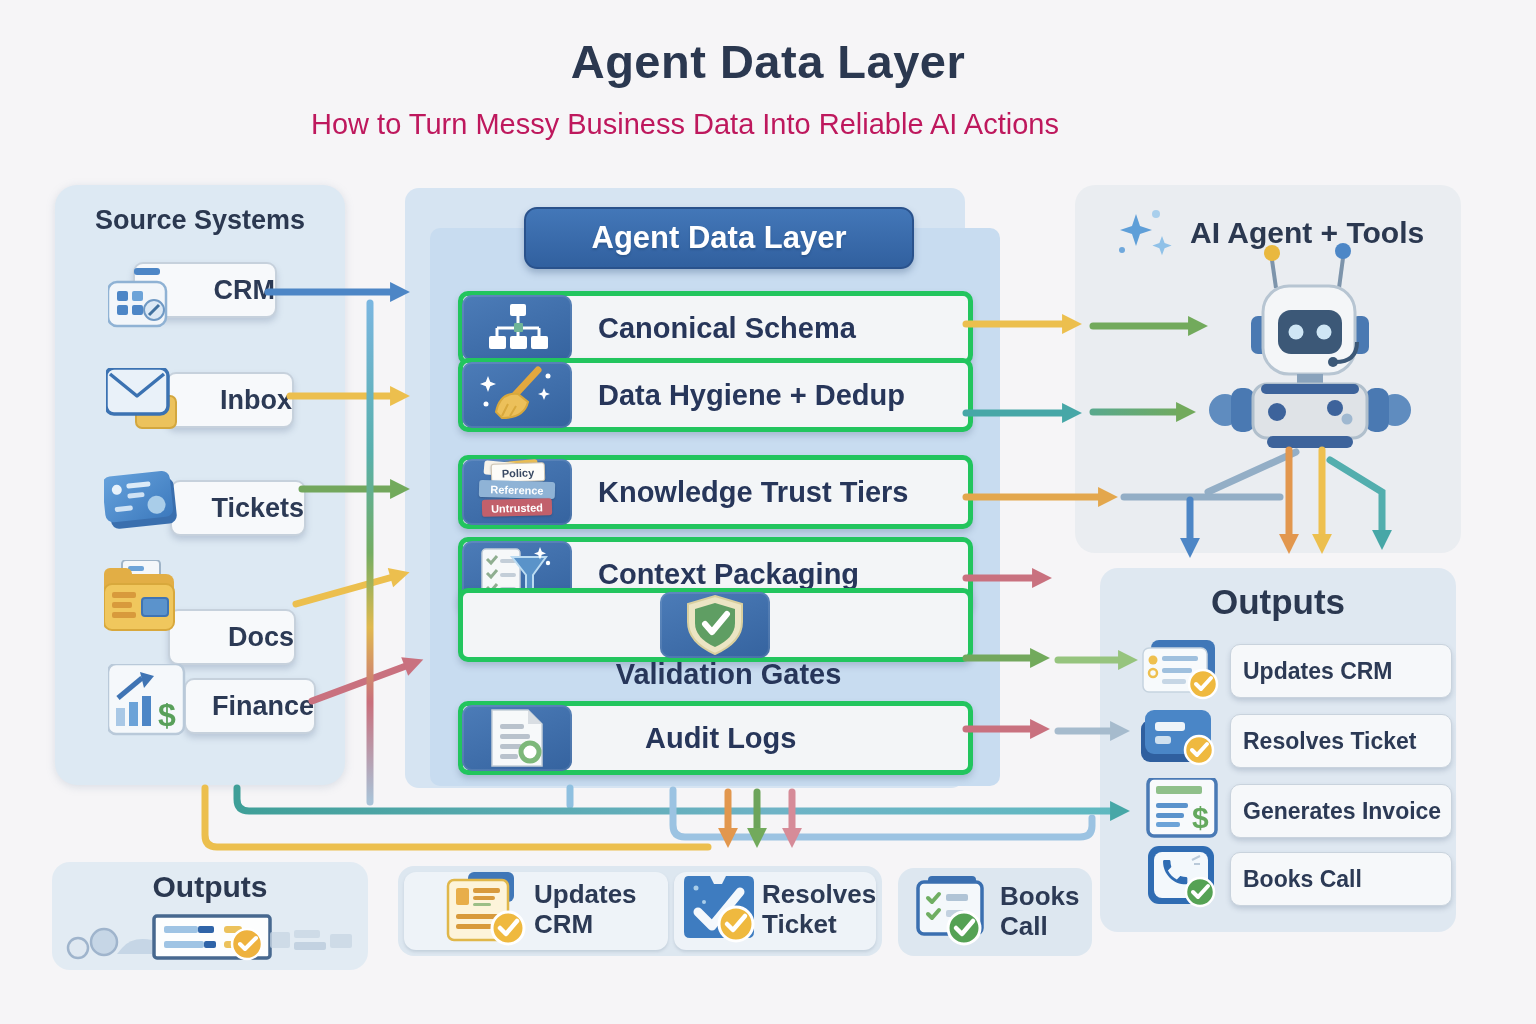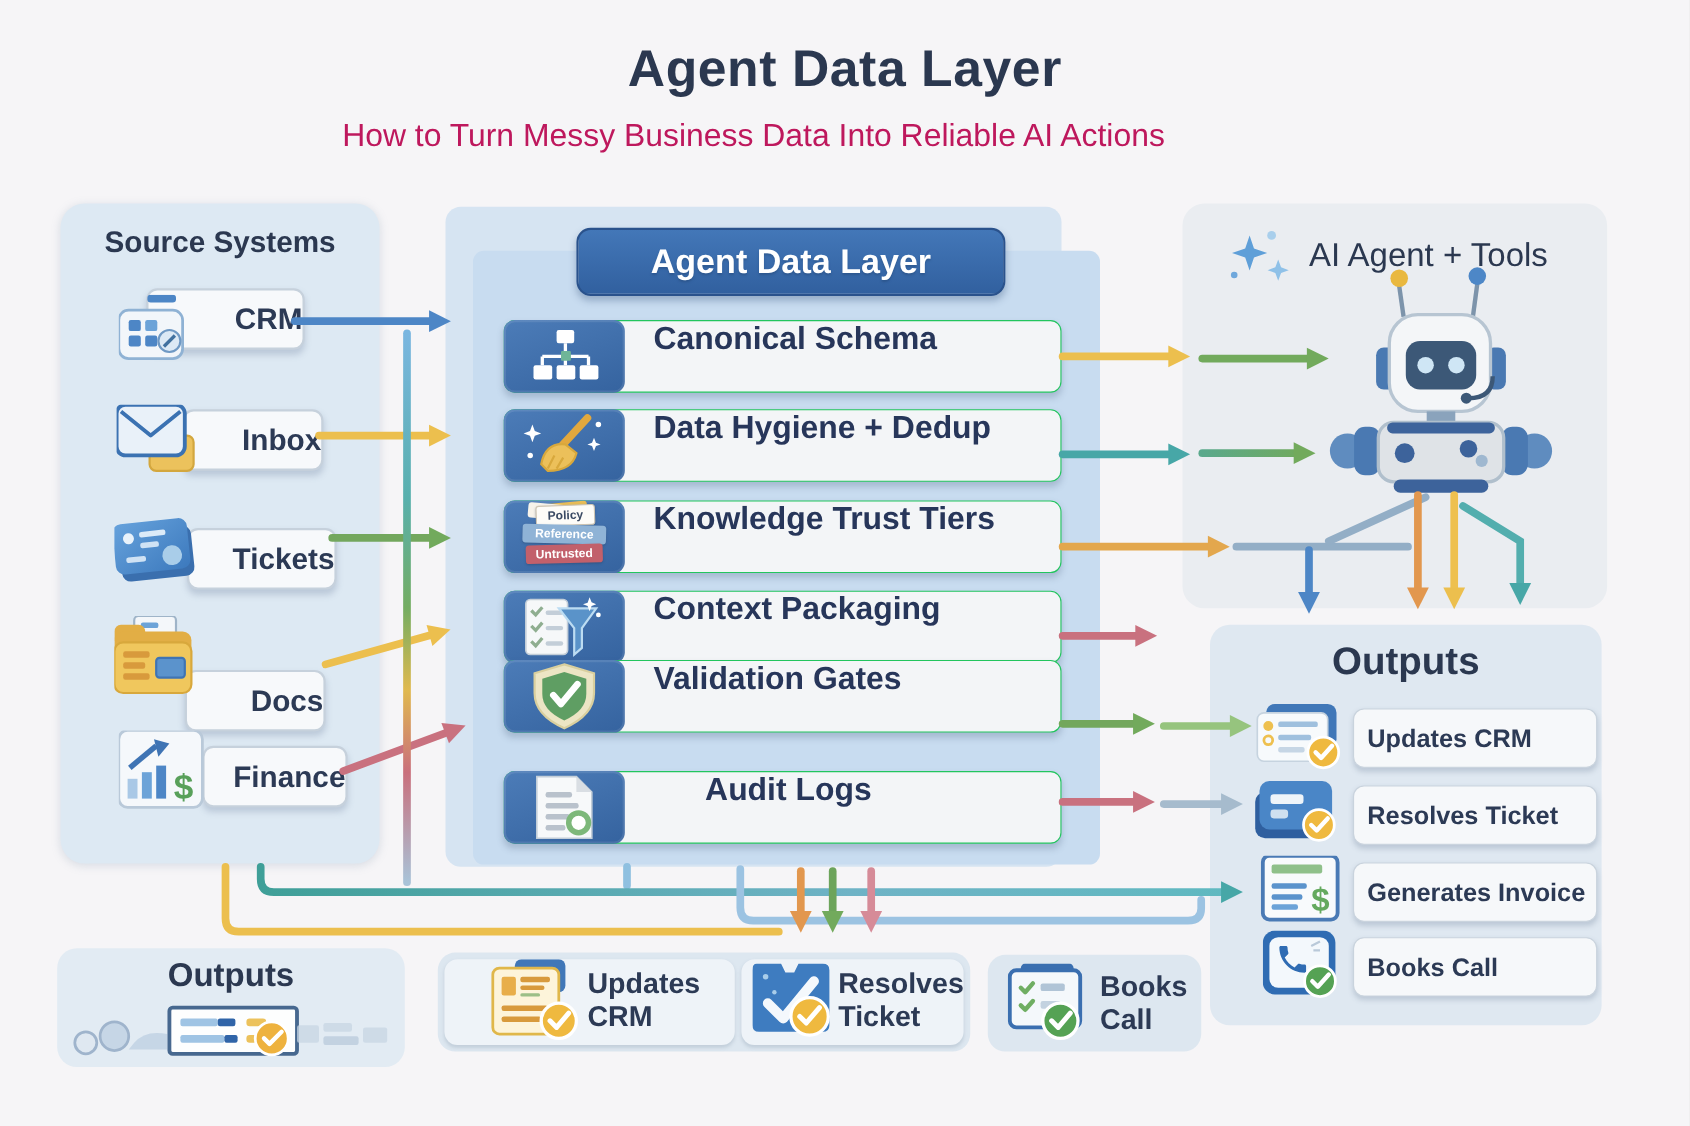--- a/index.html
+++ b/index.html
@@ -16,26 +16,26 @@
   .chipband{position:absolute;background:#dde7f0;border-radius:16px;}
   .title{left:18px;top:34px;width:1500px;text-align:center;font-size:47px;font-weight:700;color:#2b3850;letter-spacing:.5px;}
   .subtitle{left:0;top:108px;width:1370px;text-align:center;font-size:29px;font-weight:500;color:#be185d;}
   .h-src{left:95px;top:205px;font-size:27px;font-weight:700;color:#2b3850;}
   .badge{left:524px;top:207px;width:386px;height:58px;background:linear-gradient(180deg,#4377b8,#31609f);
          border:2px solid #2a528c;border-radius:13px;display:flex;align-items:center;justify-content:center;
          font-size:31px;font-weight:700;color:#fff;box-shadow:0 4px 7px rgba(60,90,130,.35);text-shadow:0 2px 2px rgba(30,60,100,.35);}
   .srcbox{position:absolute;background:#f7f9fb;border:2px solid #c6d1dc;border-radius:10px;display:flex;
           align-items:center;justify-content:flex-end;font-size:27px;font-weight:600;color:#2c3a55;
           box-shadow:0 4px 6px rgba(100,120,150,.28);}
-  .row{position:absolute;left:458px;width:505px;height:64px;background:#f3f5f7;border:1px solid #22c55e;
-       border-radius:10px;box-shadow:0 4px 6px rgba(90,110,140,.3);display:flex;}
+  .row{position:absolute;left:458px;width:505px;height:64px;background:#f3f5f7;border:5px solid #22c55e;
+       border-radius:10px;box-shadow:0 4px 6px rgba(90,110,140,.3);display:flex;align-items:center;}
   .tile{width:110px;height:66px;margin:-1px 0 0 -1px;border-radius:10px;flex:0 0 auto;position:relative;
         background:linear-gradient(160deg,#4c7cb8,#35639f);box-shadow:inset 0 0 0 2px rgba(255,255,255,.1);overflow:hidden;}
   .rlabel{font-size:29px;font-weight:600;color:#27365a;margin-left:26px;}
-  .h-agent{left:1190px;top:216px;font-size:30px;font-weight:400;color:#2b3850;}
+  .h-agent{left:1190px;top:216px;font-size:30px;font-weight:700;color:#2b3850;}
   .h-outr{left:1100px;top:582px;width:356px;text-align:center;font-size:35px;font-weight:700;color:#2b3850;}
   .h-outbl{left:52px;top:870px;width:316px;text-align:center;font-size:30px;font-weight:700;color:#2b3850;}
   .outlabel{position:absolute;left:1230px;width:208px;height:52px;background:#f6f8fa;border:1px solid #c9d3dd;
             border-radius:10px;display:flex;align-items:center;padding-left:12px;font-size:23px;font-weight:600;
             color:#2c3a55;box-shadow:0 3px 5px rgba(90,110,140,.25);}
   .chip{position:absolute;background:#eef3f8;border-radius:12px;box-shadow:0 2px 3px rgba(120,140,160,.25);}
   .chiplabel{position:absolute;font-size:26px;font-weight:600;color:#2c3a55;line-height:1.15;}
   .tierchip{position:absolute;border-radius:3px;font-size:11px;font-weight:700;display:flex;align-items:center;
             justify-content:center;box-shadow:0 1px 2px rgba(40,60,90,.4);}
   svg{display:block;}
@@ -155,21 +155,21 @@
           <rect x="29" y="19" width="9" height="9" rx="1" fill="#6fb598"></rect>
           <rect x="4" y="32" width="17" height="13" rx="2" fill="#fff"></rect>
           <rect x="25" y="32" width="17" height="13" rx="2" fill="#fff"></rect>
           <rect x="46" y="32" width="17" height="13" rx="2" fill="#fff"></rect>
           </g>
         </svg>
     </div>
     <div class="rlabel">Canonical Schema</div>
   </div>
 
-  <div class="row" style="top:372px;">
+  <div class="row" style="top:358px;">
     <div class="tile">
       <svg width="110" height="66" viewBox="0 0 110 66">
         <g transform="translate(20,4)">
           <line x1="56" y1="4" x2="32" y2="30" stroke="#e2a83e" stroke-width="7" stroke-linecap="round"></line>
           <path d="M14 46 Q18 26 36 28 L46 36 Q42 52 20 52 Z" fill="#ecc05a" stroke="#d8a83c" stroke-width="2"></path>
           <path d="M20 50 L26 38 M28 50 L34 40" stroke="#d8a83c" stroke-width="2"></path>
           <path d="M6 10 l2.2 5.8 L14 18 l-5.8 2.2 L6 26 l-2.2-5.8 L-2 18 l5.8-2.2 Z" fill="#fff"></path>
           <path d="M62 22 l1.8 4.6 L68 28 l-4.2 1.4 L62 34 l-1.8-4.6 L56 28 l4.2-1.4 Z" fill="#fff"></path>
           <circle cx="4" cy="38" r="2.5" fill="#fff"></circle>
             <circle cx="66" cy="10" r="2.5" fill="#fff"></circle>
@@ -209,21 +209,21 @@
           <rect x="18" y="40" width="16" height="4" rx="2" fill="#c3ced8"></rect>
           <path d="M30 10 L64 10 L51 28 L51 46 L44 52 L44 28 Z" fill="#5a93c9" stroke="#bcdcf2" stroke-width="2"></path>
           <path d="M58 0 l1.8 4.6 L64 6.4 l-4.2 1.4 L58 12.6 l-1.8-4.6 L52 6.4 l4.2-1.4 Z" fill="#fff"></path>
           <circle cx="66" cy="16" r="2.2" fill="#fff"></circle>
           </g>
         </svg>
     </div>
     <div class="rlabel">Context Packaging</div>
   </div>
 
-  <div class="row" style="top:600px;">
+  <div class="row" style="top:588px;flex-direction:column;">
     <div class="tile">
       <svg width="110" height="66" viewBox="0 0 110 66">
         <g transform="translate(26,4)">
           <path d="M29 0 L56 8 V26 Q56 46 29 58 Q2 46 2 26 V8 Z" fill="#ece5c4" stroke="#d9cf9e" stroke-width="2"></path>
           <path d="M29 7 L49 13 V27 Q49 42 29 51 Q9 42 9 27 V13 Z" fill="#5f9e63"></path>
           <path d="M19 28 l7 8 L41 18" stroke="#fff" stroke-width="6" fill="none" stroke-linecap="round" stroke-linejoin="round"></path>
           </g>
         </svg>
     </div>
     <div class="rlabel">Validation Gates</div>

